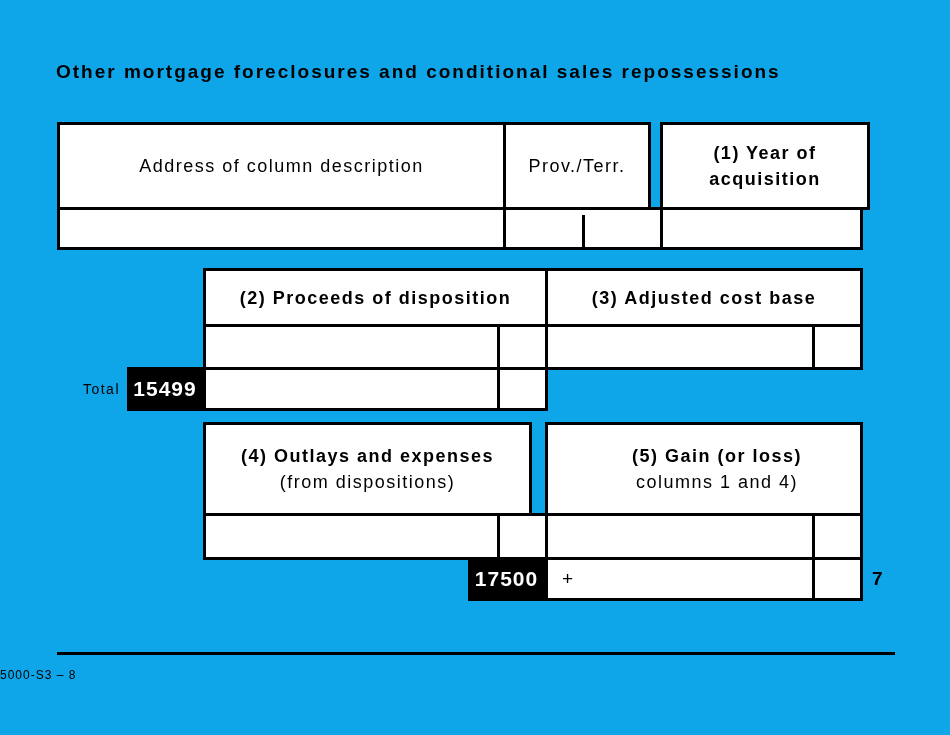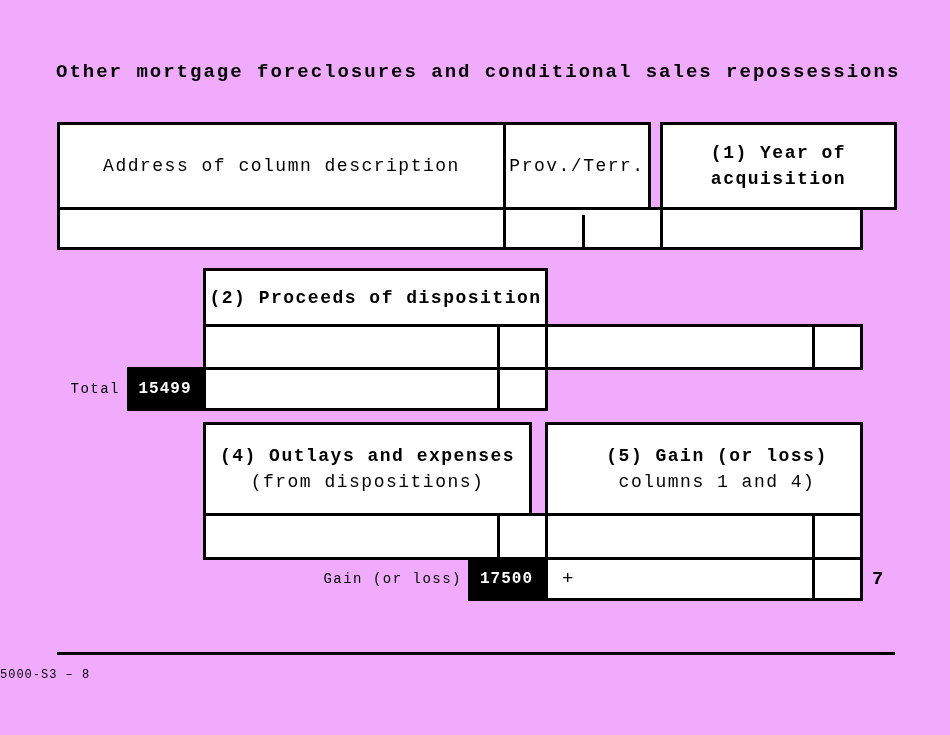--- a/index.html
+++ b/index.html
@@ -1,20 +1,20 @@
 <!DOCTYPE html>
 <html><head>
 <meta charset="utf-8">
 <style>
   html,body{margin:0;padding:0;background:#fff;}
   .page{
     position:relative;
     width:950px;height:735px;
-    background:#f0abfc;
-    font-family:Liberation Mono, monospace;
+    background:#0ea5e9;
+    font-family:Liberation Sans, sans-serif;
     color:#000;
     overflow:hidden;
   }
   .abs{position:absolute;box-sizing:border-box;}
   .title{
     font-size:19px;font-weight:bold;letter-spacing:2px;
     white-space:nowrap;
   }
   .cell{
     position:absolute;box-sizing:border-box;
@@ -29,21 +29,21 @@
     position:absolute;top:0;bottom:0;right:0;width:45px;
     border-left:3px solid #000;
   }
   .tick{
     position:absolute;left:50%;top:5px;bottom:0;width:3px;
     margin-left:-1px;background:#000;
   }
   .codebox{
     position:absolute;box-sizing:border-box;background:#000;color:#fff;
     display:flex;align-items:center;justify-content:center;
-    font-size:16px;font-weight:bold;letter-spacing:1px;
+    font-size:21px;font-weight:bold;letter-spacing:1px;
   }
   .sidelabel{
     position:absolute;box-sizing:border-box;
     display:flex;align-items:center;justify-content:flex-end;
     font-size:14px;letter-spacing:1.5px;white-space:nowrap;
   }
   .gain-cell{
     display:flex;align-items:center;justify-content:flex-start;
     padding-left:14px;font-size:19px;letter-spacing:1px;
   }
@@ -59,30 +59,31 @@
 </style>
 </head>
 <body>
 
 <div class="page">
 
   <div class="abs title" style="left:56px;top:61px;">Other mortgage foreclosures and conditional sales repossessions</div>
 
   <div class="cell hdr" style="left:57px;top:122px;width:449px;height:88px;">Address of column description</div>
   <div class="cell hdr" style="left:503px;top:122px;width:148px;height:88px;">Prov./Terr.</div>
-  <div class="cell hdr bold preline" style="left:660px;top:122px;width:237px;height:88px;">(1) Year of
+  <div class="cell hdr bold preline" style="left:660px;top:122px;width:210px;height:88px;">(1) Year of
 acquisition</div>
 
   <div class="cell" style="left:57px;top:207px;width:449px;height:43px;"></div>
   <div class="cell" style="left:503px;top:207px;width:160px;height:43px;">
     <div class="tick"></div>
   </div>
   <div class="cell" style="left:660px;top:207px;width:203px;height:43px;"></div>
 
   <div class="cell hdr bold" style="left:203px;top:268px;width:345px;height:59px;">(2) Proceeds of disposition</div>
+  <div class="cell hdr bold" style="left:545px;top:268px;width:318px;height:59px;">(3) Adjusted cost base</div>
 
   <div class="cell" style="left:203px;top:324px;width:345px;height:46px;">
     <div class="cents"></div>
   </div>
   <div class="cell" style="left:545px;top:324px;width:318px;height:46px;">
     <div class="cents"></div>
   </div>
 
   <div class="sidelabel" style="left:20px;top:367px;width:100px;height:44px;">Total</div>
   <div class="codebox" style="left:127px;top:367px;width:76px;height:44px;">15499</div>
@@ -103,21 +104,20 @@
     </div>
   </div>
 
   <div class="cell" style="left:203px;top:513px;width:345px;height:47px;">
     <div class="cents"></div>
   </div>
   <div class="cell" style="left:545px;top:513px;width:318px;height:47px;">
     <div class="cents"></div>
   </div>
 
-  <div class="sidelabel" style="left:250px;top:557px;width:212px;height:44px;">Gain (or loss)</div>
   <div class="codebox" style="left:468px;top:557px;width:77px;height:44px;">17500</div>
   <div class="cell gain-cell" style="left:545px;top:557px;width:318px;height:44px;">
     <span>+</span>
     <div class="cents"></div>
   </div>
   <div class="lineref" style="left:872px;top:557px;height:44px;">7</div>
 
   <div class="rule" style="left:57px;top:652px;width:838px;height:3px;"></div>
   <div class="footer" style="left:0;top:668px;width:950px;">5000-S3 – 8</div>
 

